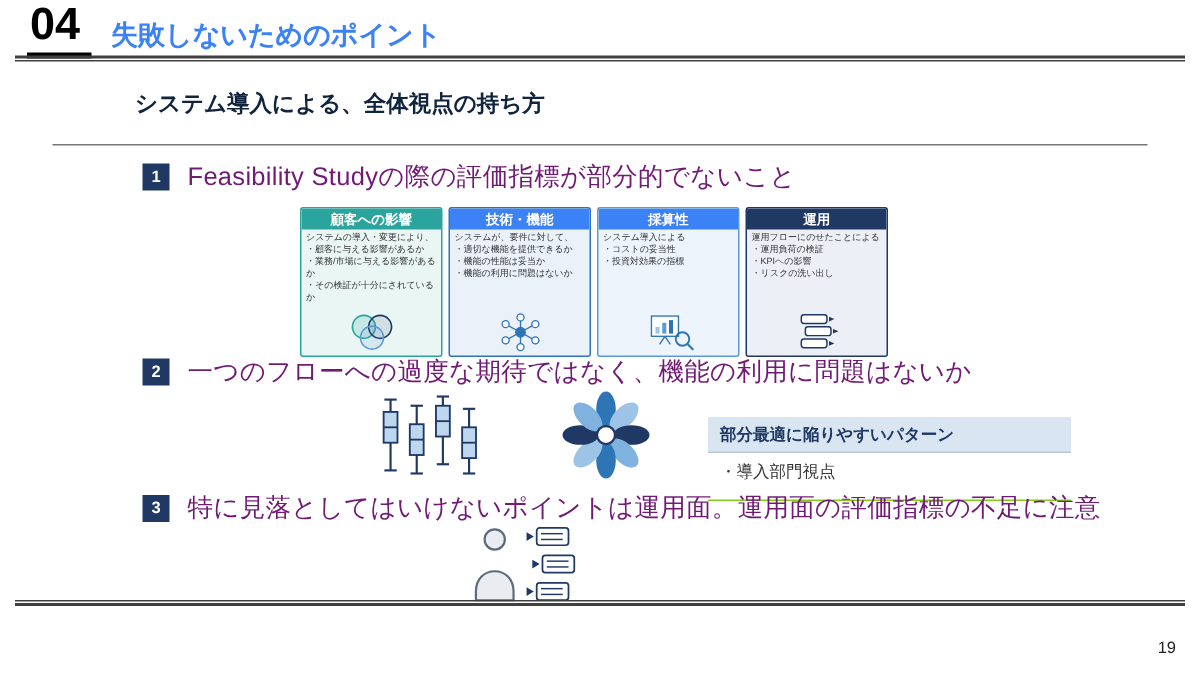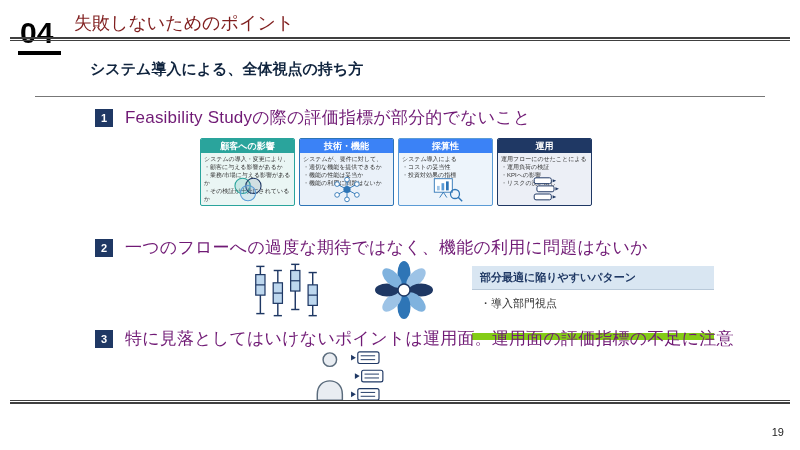--- a/index.html
+++ b/index.html
@@ -1,55 +1,55 @@
 <!DOCTYPE html>
 <html><head>
 <meta charset="utf-8">
 <style>
   * { margin:0; padding:0; box-sizing:border-box; }
   html,body { width:800px; height:450px; }
   body { font-family:"Liberation Sans","DejaVu Sans",sans-serif; background:#fff; }
   .slide { position:relative; width:800px; height:450px; background:#fff; overflow:hidden; }
 
   .slide-num { position:absolute; left:18px; top:0; font-size:30px; font-weight:800; color:#000;
-               border-bottom:4px solid #000; padding:16px 8px 1px 2px; }
-  .slide-title { position:absolute; left:74px; top:11px; font-size:18px; font-weight:normal; color:#7f1d1d; }
+               border-bottom:4px solid #000; padding:0 8px 1px 2px; }
+  .slide-title { position:absolute; left:74px; top:11px; font-size:18px; font-weight:bold; color:#3b82f6; }
 
   .hr-top { position:absolute; left:10px; right:10px; top:37px; height:4px;
             border-top:2px solid #404040; border-bottom:1px solid #404040; }
   .hr-bottom { position:absolute; left:10px; right:10px; top:400px; height:4px;
                border-top:1px solid #404040; border-bottom:2px solid #404040; }
   .hr-thin { position:absolute; left:35px; right:35px; top:96px; border-top:1px solid #777; }
 
   .subtitle { position:absolute; left:90px; top:60px; font-size:15px; font-weight:bold; color:#10243e; }
 
   .section { position:absolute; left:95px; display:flex; align-items:flex-start; gap:12px; }
   .s1 { top:106px; } .s2 { top:236px; } .s3 { top:327px; }
   .badge { width:18px; height:18px; background:#1F3864; color:#fff; font-size:11px; font-weight:bold;
            display:flex; align-items:center; justify-content:center; margin-top:3px; flex:0 0 18px; }
   .heading { font-size:17px; color:#701a75; letter-spacing:0.2px; white-space:nowrap; }
 
   .cards { position:absolute; left:200px; top:138px; width:392px; display:flex; gap:4px; }
-  .card { flex:1; height:68px; border:1px solid; border-radius:2px; position:relative; overflow:hidden; }
+  .card { flex:1; height:100px; border:1px solid; border-radius:2px; position:relative; overflow:hidden; }
   .card-header { height:14px; line-height:14px; font-size:9px; font-weight:bold; color:#fff; text-align:center; }
   .card-body { padding:2px 3px; font-size:6px; line-height:1.35; color:#333; }
   .card-icon { position:absolute; bottom:2px; left:50%; transform:translateX(-50%); width:36px; height:27px; }
   .teal  { border-color:#2AA49C; background:#EAF6F4; } .teal  .card-header { background:#2AA49C; }
   .blue  { border-color:#2E75B6; background:#EAF1F9; } .blue  .card-header { background:#3b82f6; }
   .lblue { border-color:#5B9BD5; background:#EDF4FB; } .lblue .card-header { background:#3b82f6; }
   .navy  { border-color:#1F3864; background:#ECEFF6; } .navy  .card-header { background:#1F3864;text-align:center; }
 
   .boxplot-icon { position:absolute; left:246px; top:260px; width:78px; height:60px; }
   .fan-icon { position:absolute; left:372px; top:258px; width:64px; height:64px; }
   .person-icon { position:absolute; left:312px; top:350px; width:80px; height:54px; }
 
   .panel { position:absolute; left:472px; top:266px; width:242px; }
   .panel-header { background:#D9E6F2; color:#1F3864; font-weight:bold; font-size:11px; padding:4px 8px;
-                  border-bottom:1px solid #b9c9d9; }
-  .panel-items { padding:5px 8px 20px; border-bottom:7px solid #84cc16; font-size:11px; color:#333; line-height:1.6; }
+                  border-bottom:1px solid #b9c9d9;margin-top:12px; }
+  .panel-items { padding:5px 8px 8px; border-bottom:1px solid #84cc16; font-size:11px; color:#333; line-height:1.6; }
 
   .page-num { position:absolute; right:16px; top:426px; font-size:11px; color:#222; }
 </style>
 </head>
 <body>
 
 <div class="slide">
 
   <div class="slide-num">04</div>
   <div class="slide-title">失敗しないためのポイント</div>

